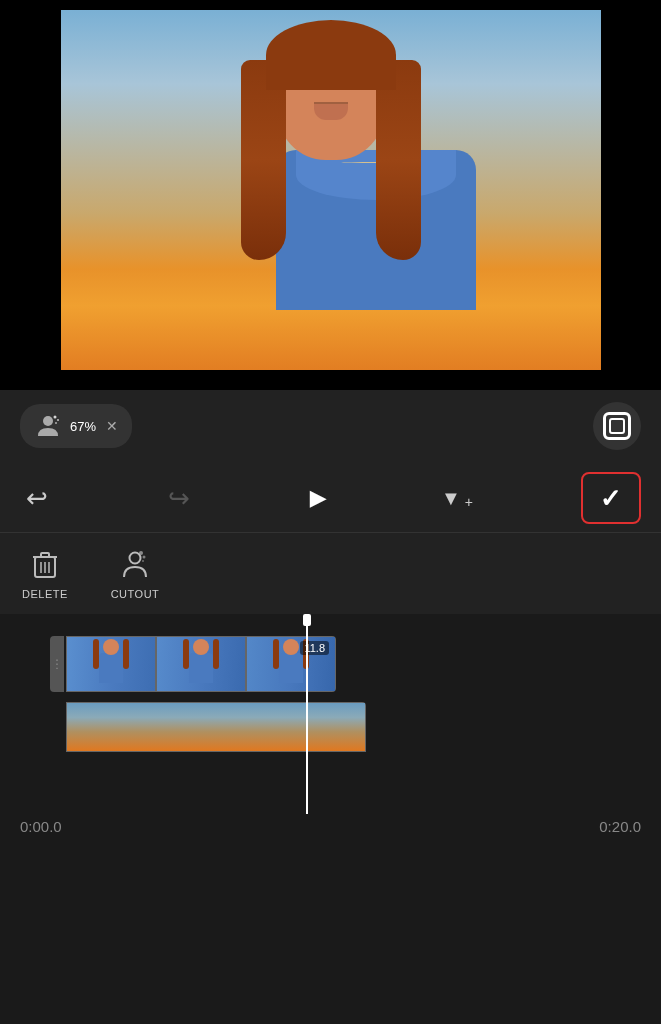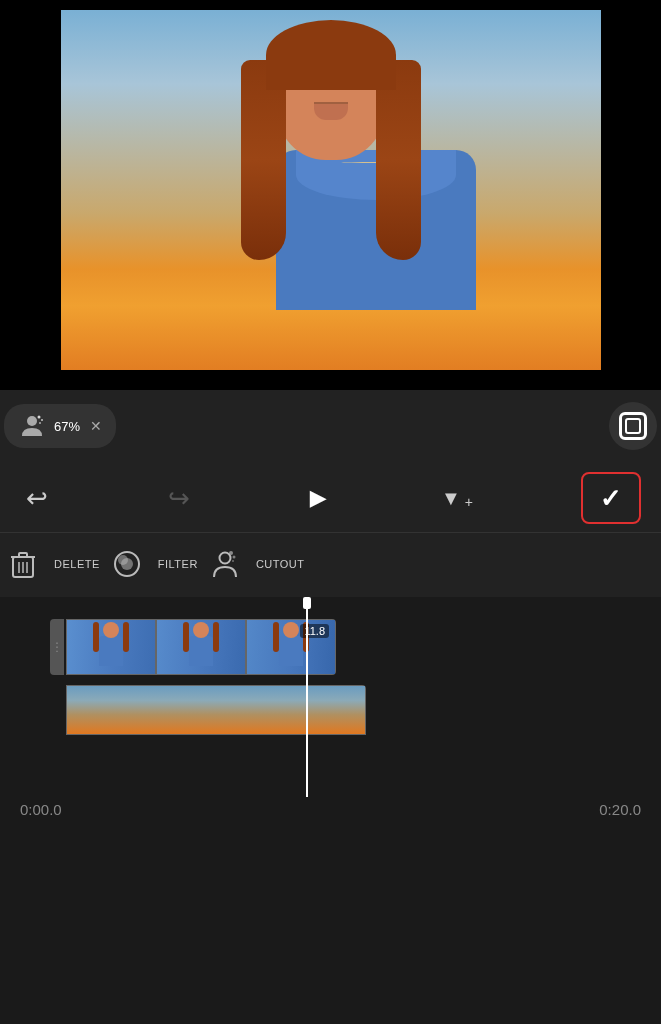--- a/index.html
+++ b/index.html
@@ -125,21 +125,21 @@
       bottom: 0;
       left: 0;
       right: 0;
       height: 10px;
       background: #000;
     }
 
     
     .controls-area {
       background: #222;
-      padding: 12px 4px;
+      padding: 12px 20px;
       display: flex;
       align-items: center;
       justify-content: space-between;
     }
 
     .ai-cutout-badge {
       background: #333;
       border-radius: 20px;
       padding: 8px 14px;
       display: flex;
@@ -244,26 +244,26 @@
       padding: 8px 0 10px;
       overflow-x: auto;
       scrollbar-width: none;
       border-top: 1px solid #333;
     }
 
     .tools-row::-webkit-scrollbar { display: none; }
 
     .tool-item {
       display: flex;
-      flex-direction: row;
-      align-items: center;
-      gap: 12px;
+      flex-direction: column;
+      align-items: center;
+      gap: 5px;
       min-width: 90px;
       cursor: pointer;
-      padding: 4px 4px;
+      padding: 4px 12px;
     }
 
     .tool-icon {
       width: 38px;
       height: 38px;
       display: flex;
       align-items: center;
       justify-content: center;
       font-size: 24px;
       color: #ccc;
@@ -498,30 +498,20 @@
         <rect x="9" y="4" width="8" height="4" rx="1" fill="none" stroke="#bbb" stroke-width="2"></rect>
         <line x1="9" y1="13" x2="9" y2="24" stroke="#bbb" stroke-width="1.5"></line>
         <line x1="13" y1="13" x2="13" y2="24" stroke="#bbb" stroke-width="1.5"></line>
         <line x1="17" y1="13" x2="17" y2="24" stroke="#bbb" stroke-width="1.5"></line>
       </svg>
     </div>
     <span class="tool-label">DELETE</span>
   </div>
 
 
-  <div class="tool-item">
-    <div class="tool-icon">
-      <svg width="30" height="30" viewBox="0 0 30 30">
-        <circle cx="15" cy="15" r="12" fill="none" stroke="#bbb" stroke-width="2"></circle>
-        <circle cx="15" cy="15" r="6" fill="#888" opacity="0.8"></circle>
-        <circle cx="11" cy="11" r="5" fill="#bbb" opacity="0.5"></circle>
-      </svg>
-    </div>
-    <span class="tool-label">FILTER</span>
-  </div>
 
 
   <div class="tool-item">
     <div class="tool-icon">
       <svg width="28" height="30" viewBox="0 0 28 30">
         <circle cx="14" cy="9" r="5.5" fill="none" stroke="#bbb" stroke-width="2"></circle>
         <path d="M3 28 Q3 18 14 18 Q25 18 25 28" fill="none" stroke="#bbb" stroke-width="2"></path>
         <circle cx="20" cy="4" r="2" fill="#bbb" opacity="0.7"></circle>
         <circle cx="23" cy="8" r="1.5" fill="#bbb" opacity="0.6"></circle>
         <circle cx="22" cy="12" r="1" fill="#bbb" opacity="0.5"></circle>

